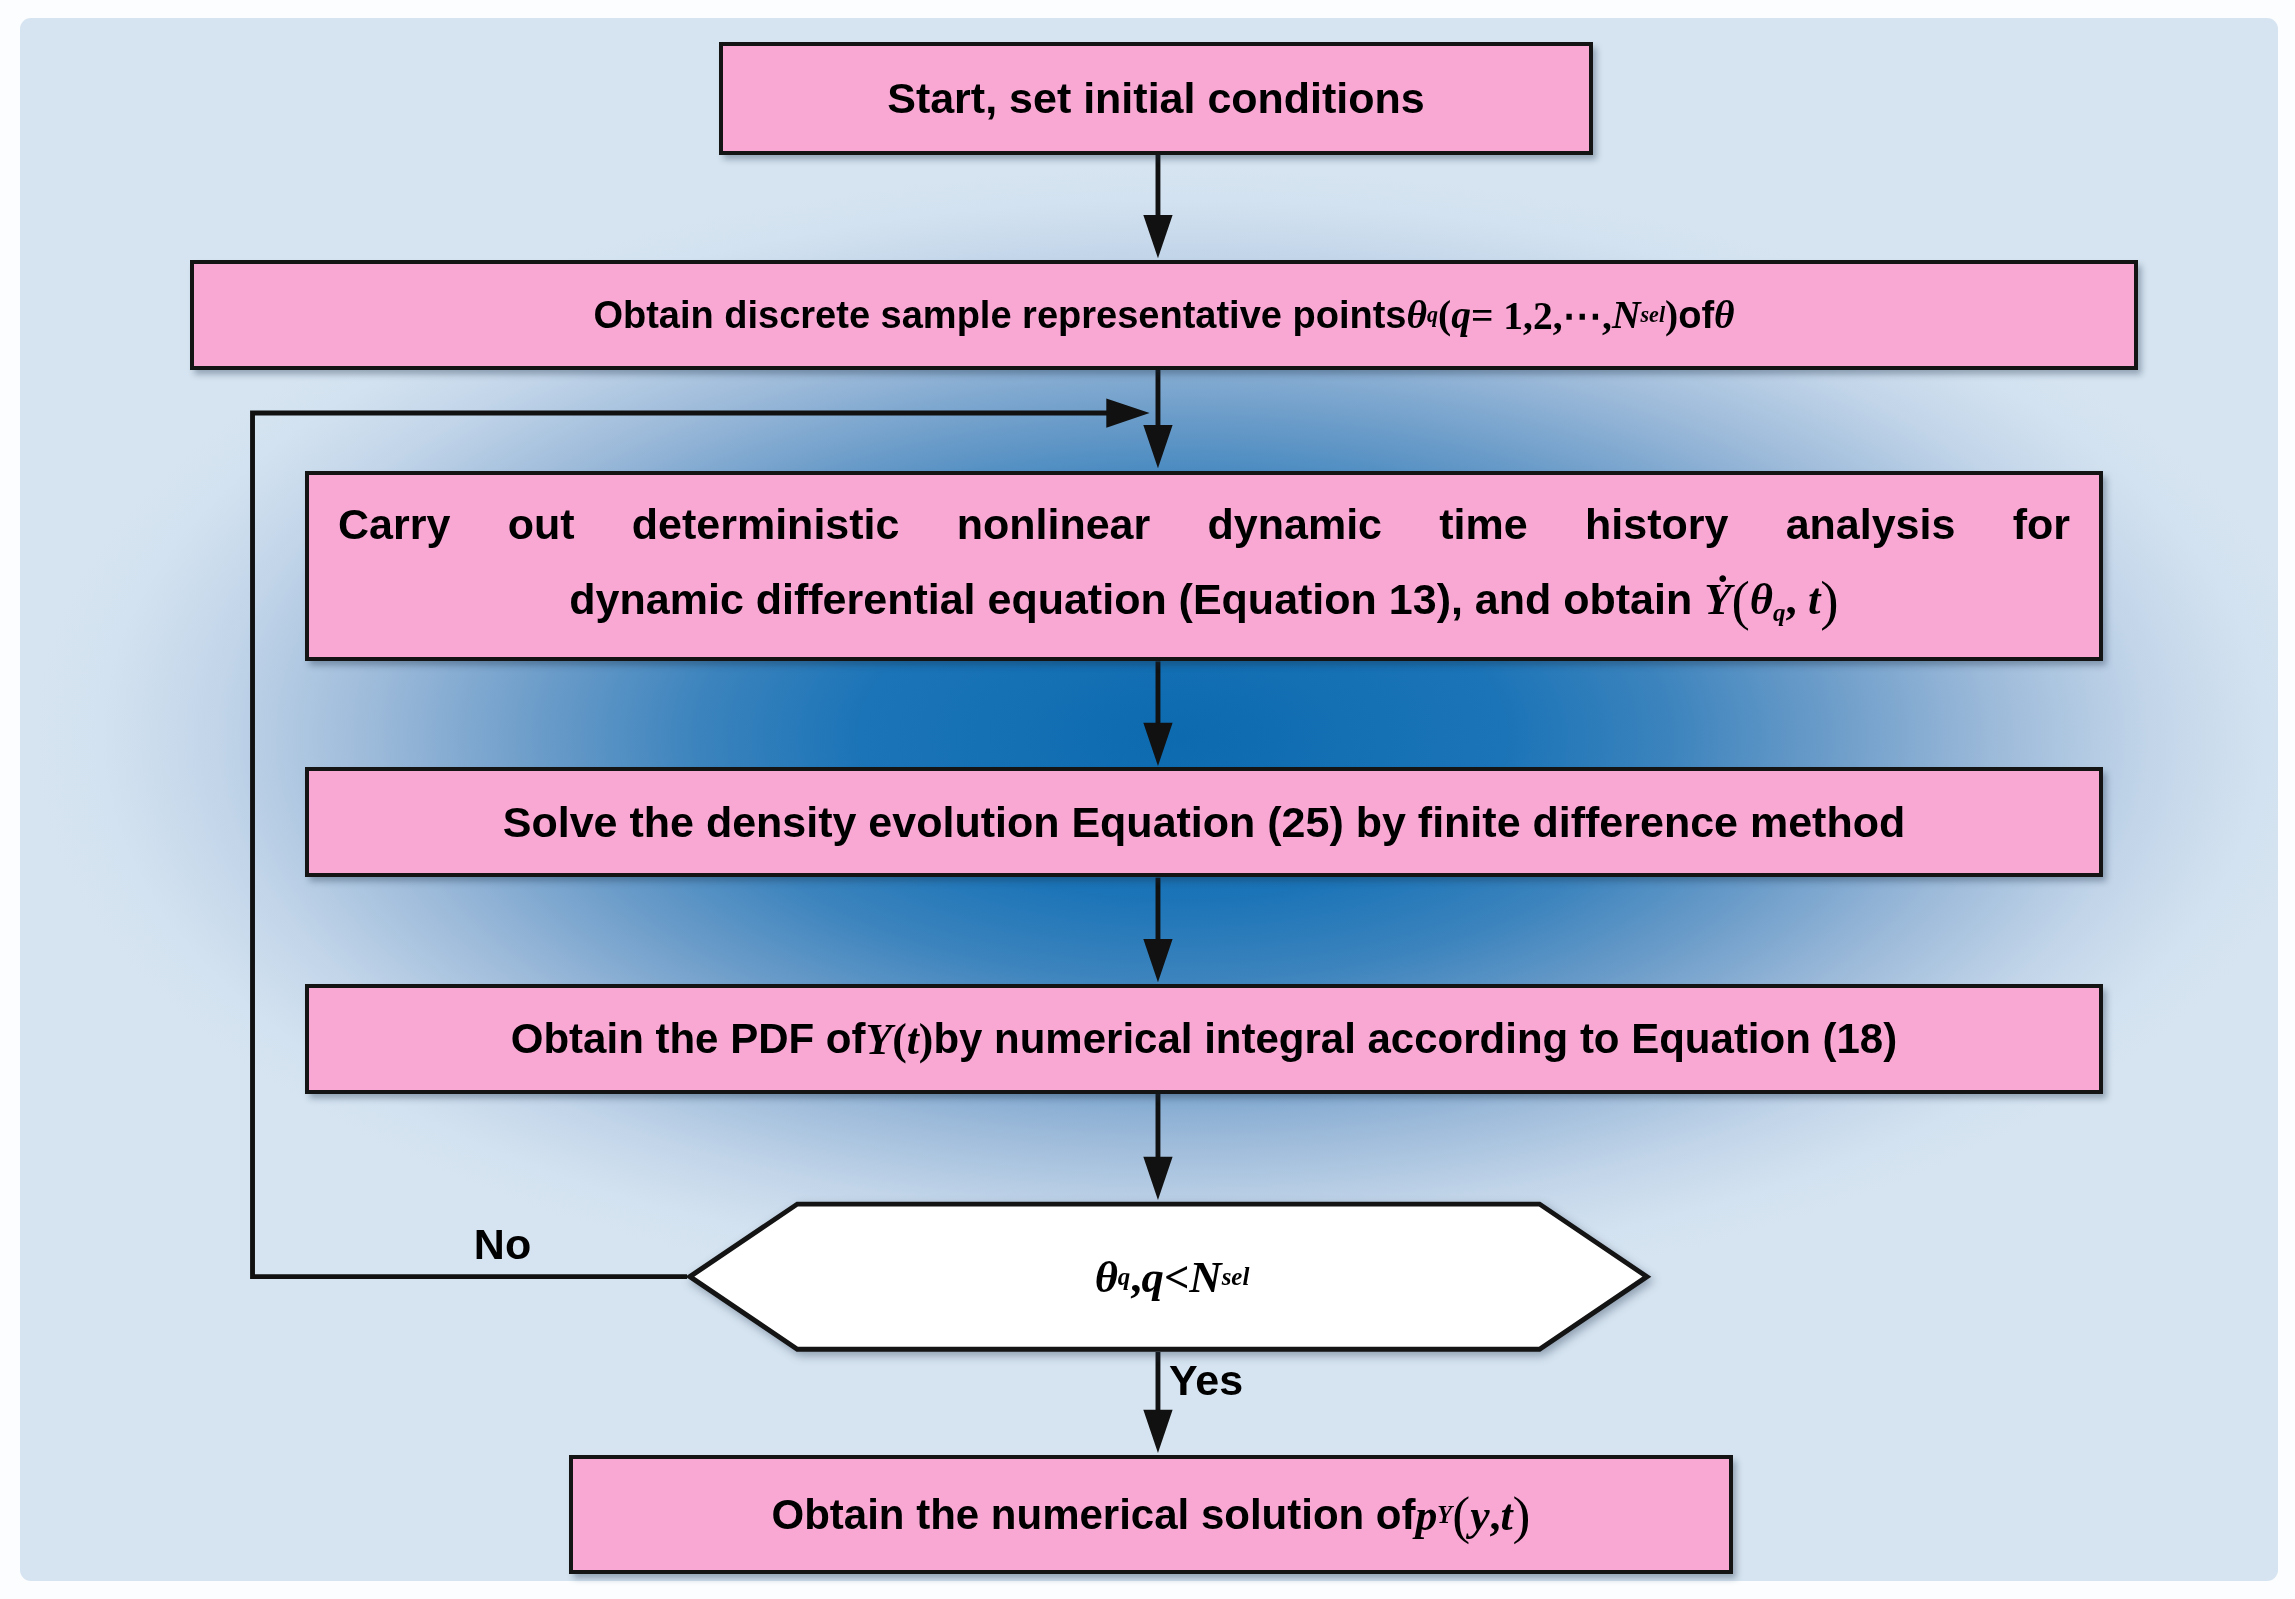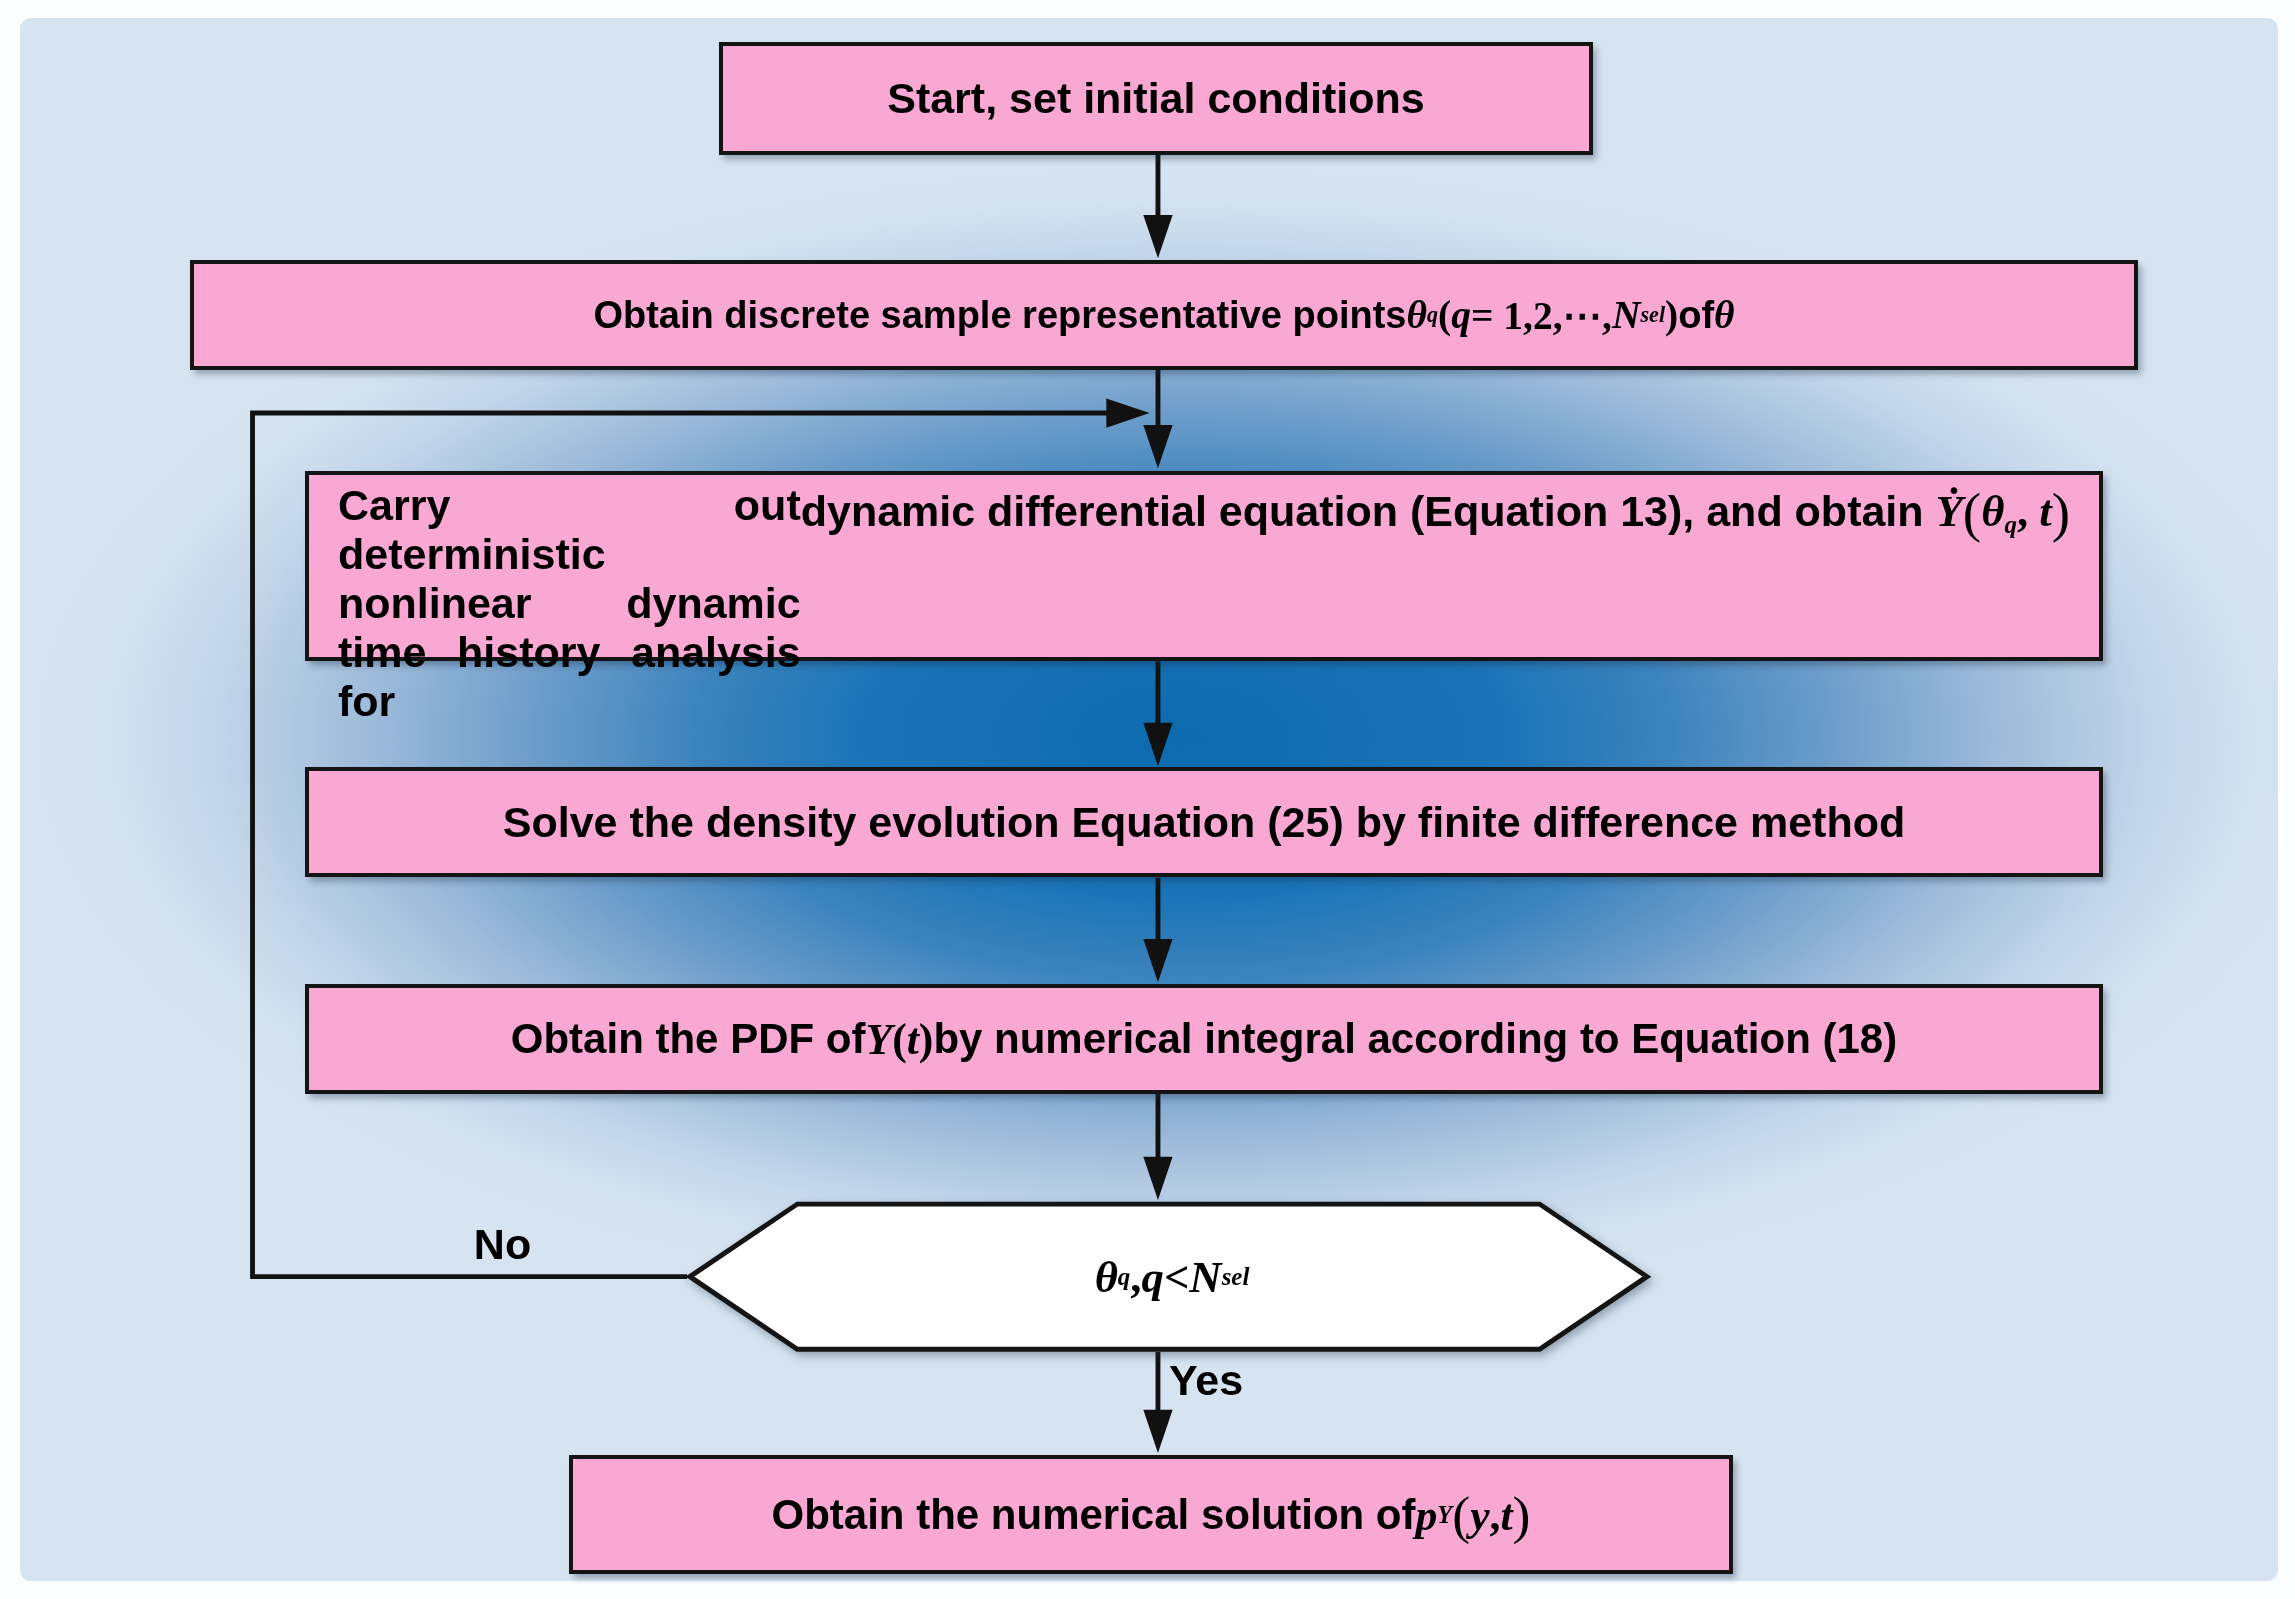--- a/index.html
+++ b/index.html
@@ -30,28 +30,28 @@
     position:absolute;box-sizing:border-box;
     background:#f9a8d4;border:4.9px solid #141414;
     box-shadow:3.5px 4.9px 6.3px rgba(25,45,70,.35);
     display:flex;align-items:center;justify-content:center;
     font-weight:600;color:#000;
     white-space:nowrap;
   }
   #box-start   {left:719px;top:42px;  width:874px;height:113px;font-size:43px;}
   #box-sample  {left:190px; top:260px; width:1948px;height:110px;font-size:38px;}
   #box-analysis{left:305px; top:471px; width:1798px;height:190px;font-size:43px;
-                justify-content:space-evenly;align-items:stretch;
+                flex-direction:column;justify-content:space-evenly;align-items:stretch;
                 padding:5.6px 29px;white-space:normal;}
   #box-solve   {left:305px; top:767px;width:1798px;height:110px;font-size:43px;}
   #box-pdf     {left:305px; top:984px;width:1798px;height:110px;font-size:42px;}
   #box-result  {left:569px; top:1455px;width:1164px;height:119px;font-size:42px;}
 
   #box-analysis .l1{display:block;text-align:justify;text-align-last:justify;white-space:normal;}
-  #box-analysis .l2{display:block;text-align:right;white-space:nowrap;}
+  #box-analysis .l2{display:block;text-align:center;white-space:nowrap;}
 
   #hex-label{
     position:absolute;left:722px;top:1201px;width:900px;height:151px;
     display:flex;align-items:center;justify-content:center;
     font-weight:600;color:#000;font-size:43px;white-space:nowrap;
   }
   .branch-label{
     position:absolute;font-weight:600;color:#000;font-size:43px;
   }
   #label-no {left:419px;top:1220px;width:167px;text-align:center;}

